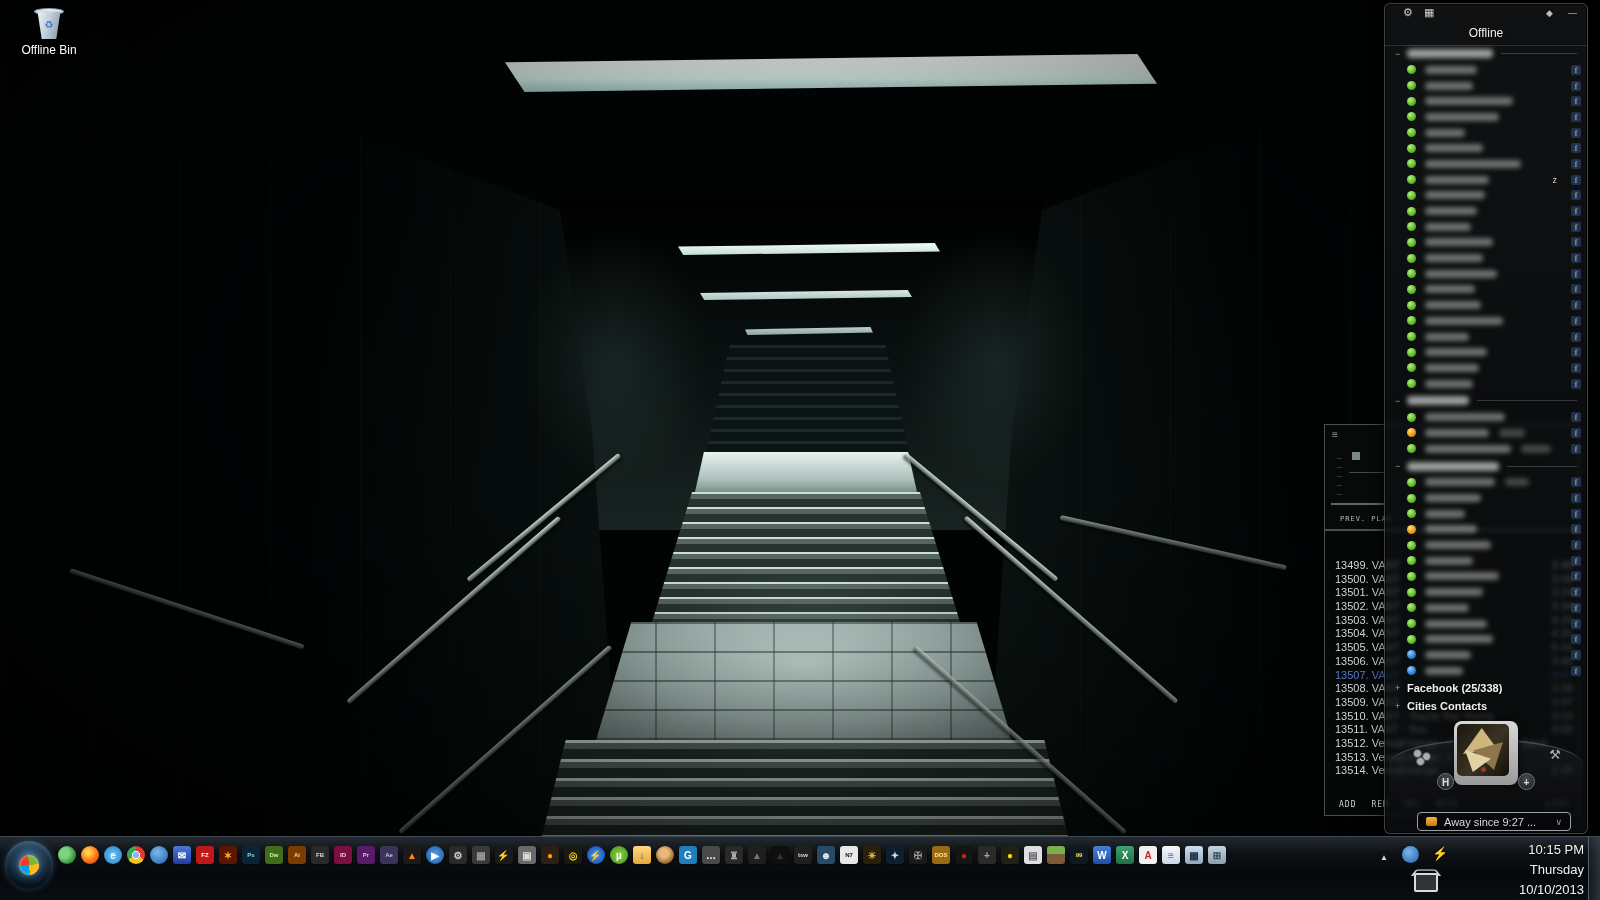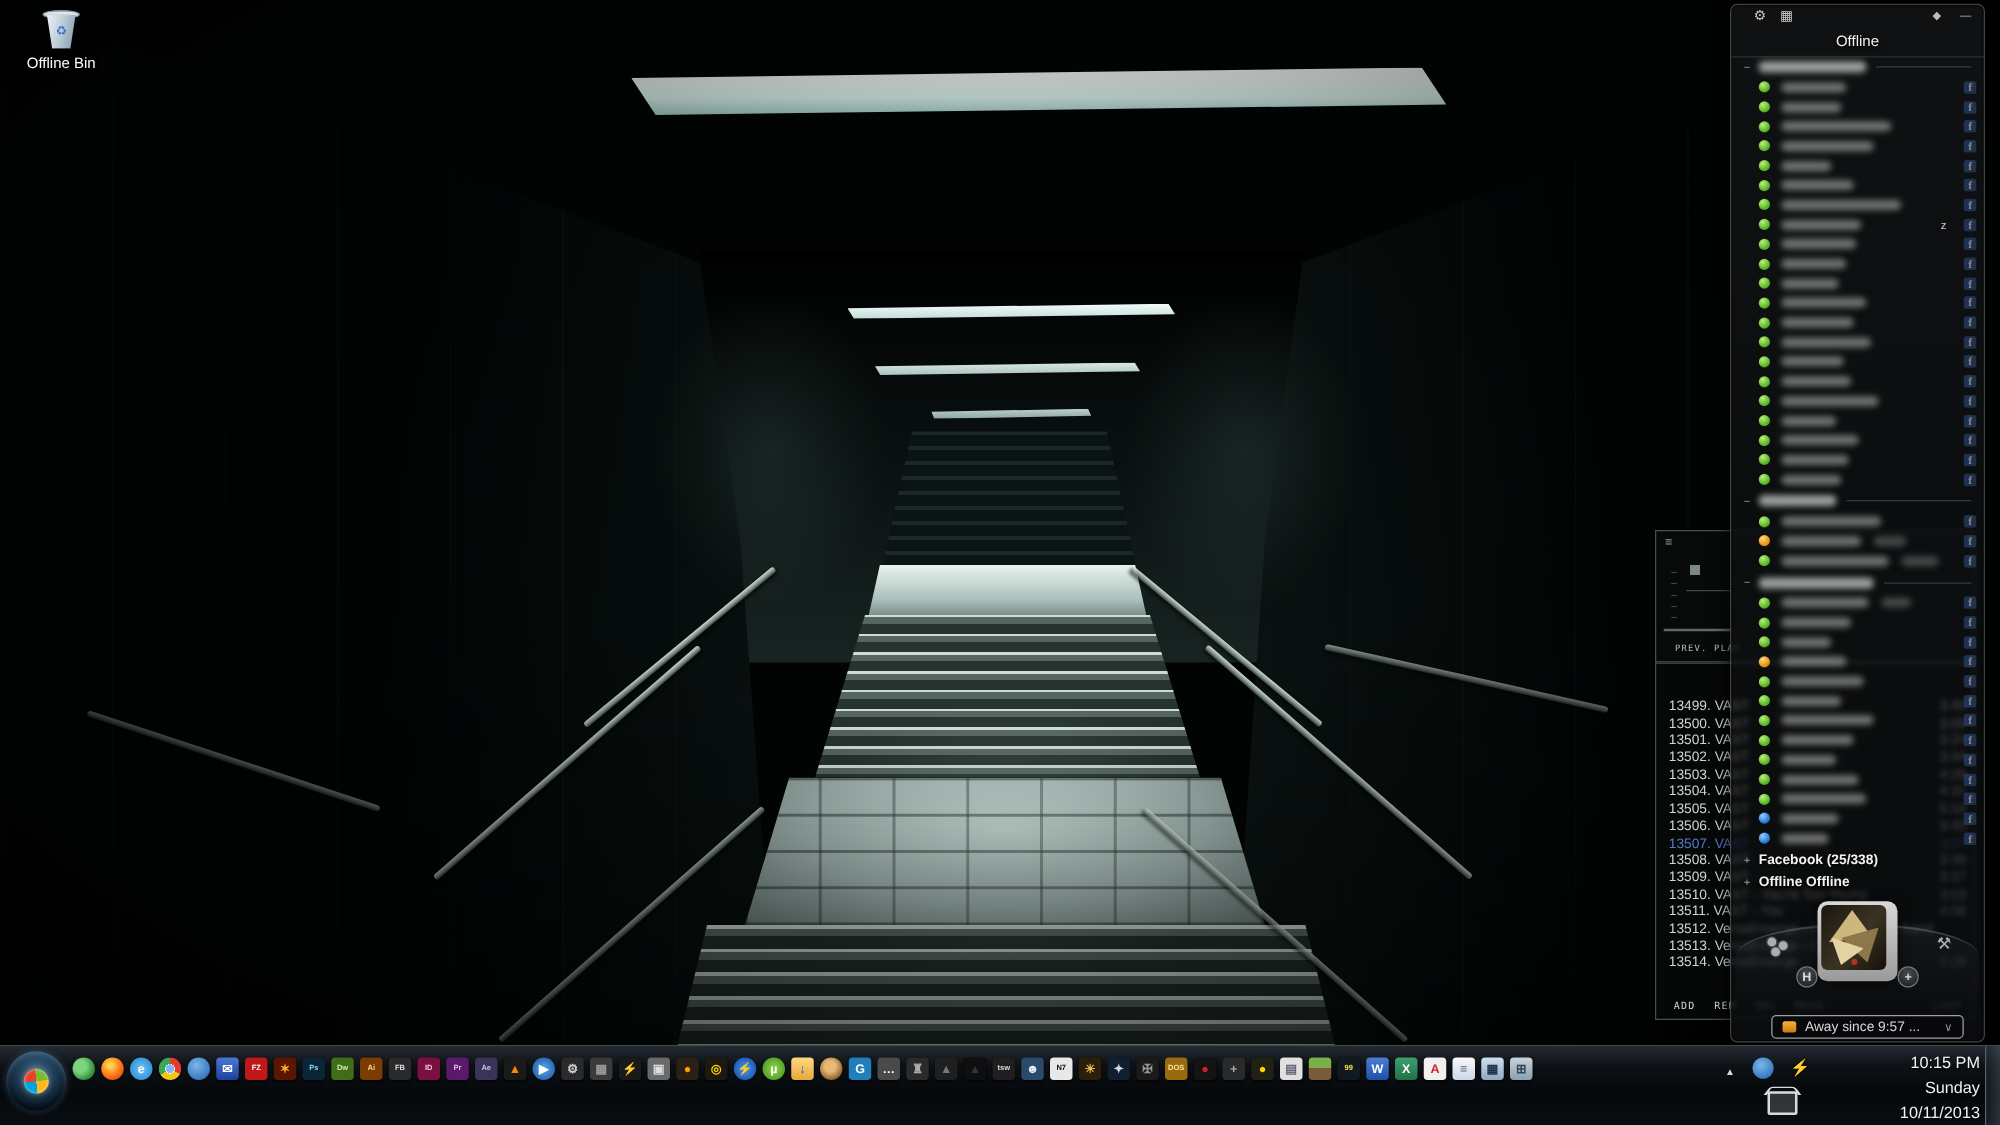--- a/index.html
+++ b/index.html
@@ -527,21 +527,21 @@
           <span class="dot dot-b"></span>
           <span class="blob" style="width:38px"></span>
           <span class="fic">f</span>
         </div>
         <div class="c-ghead">
           <span class="exp">+</span>
           <span class="ghlabel">Facebook (25/338)</span>
         </div>
         <div class="c-ghead">
           <span class="exp">+</span>
-          <span class="ghlabel">Offline Offline</span>
+          <span class="ghlabel">Cities Contacts</span>
         </div>
       </div>
 
     <div class="cw-dock">
       <div class="dock-curve"></div>
       <div class="buddies-ic">
           <i></i>
           <i></i>
           <i></i>
         </div>
@@ -553,21 +553,21 @@
             <div class="tri tri3"></div>
             <div class="rdot"></div>
         </div>
       </div>
       <div class="round-btn" id="btn-home">H</div>
       <div class="round-btn" id="btn-plus">+</div>
     </div>
 
     <div class="cw-status">
       <span class="away-ic"></span>
-      <span>Away since 9:57 ...</span>
+      <span>Away since 9:27 ...</span>
       <span class="chev">∨</span>
     </div>
   </div>
 
   <div id="taskbar">
     <div id="start-orb">
         <div id="orb-flag"></div>
       </div>
     <div id="tb-icons">
         <div class="tbi round" style="background: radial-gradient(circle at 35% 40%, rgb(126, 211, 126) 30%, rgb(46, 143, 58) 70%);"></div>
@@ -713,19 +713,19 @@
         </div>
       </div>
     <div id="tray">
       <div class="tray-arrow">▲</div>
       <div class="tray-tb"></div>
       <div class="tray-wa">⚡</div>
       <div class="tray-desk"></div>
     </div>
     <div id="clock">
       <div>10:15 PM</div>
-      <div>Sunday</div>
-      <div>10/11/2013</div>
+      <div>Thursday</div>
+      <div>10/10/2013</div>
     </div>
     <div id="show-desktop"></div>
   </div>
 
 </div>
 
 </body></html>

